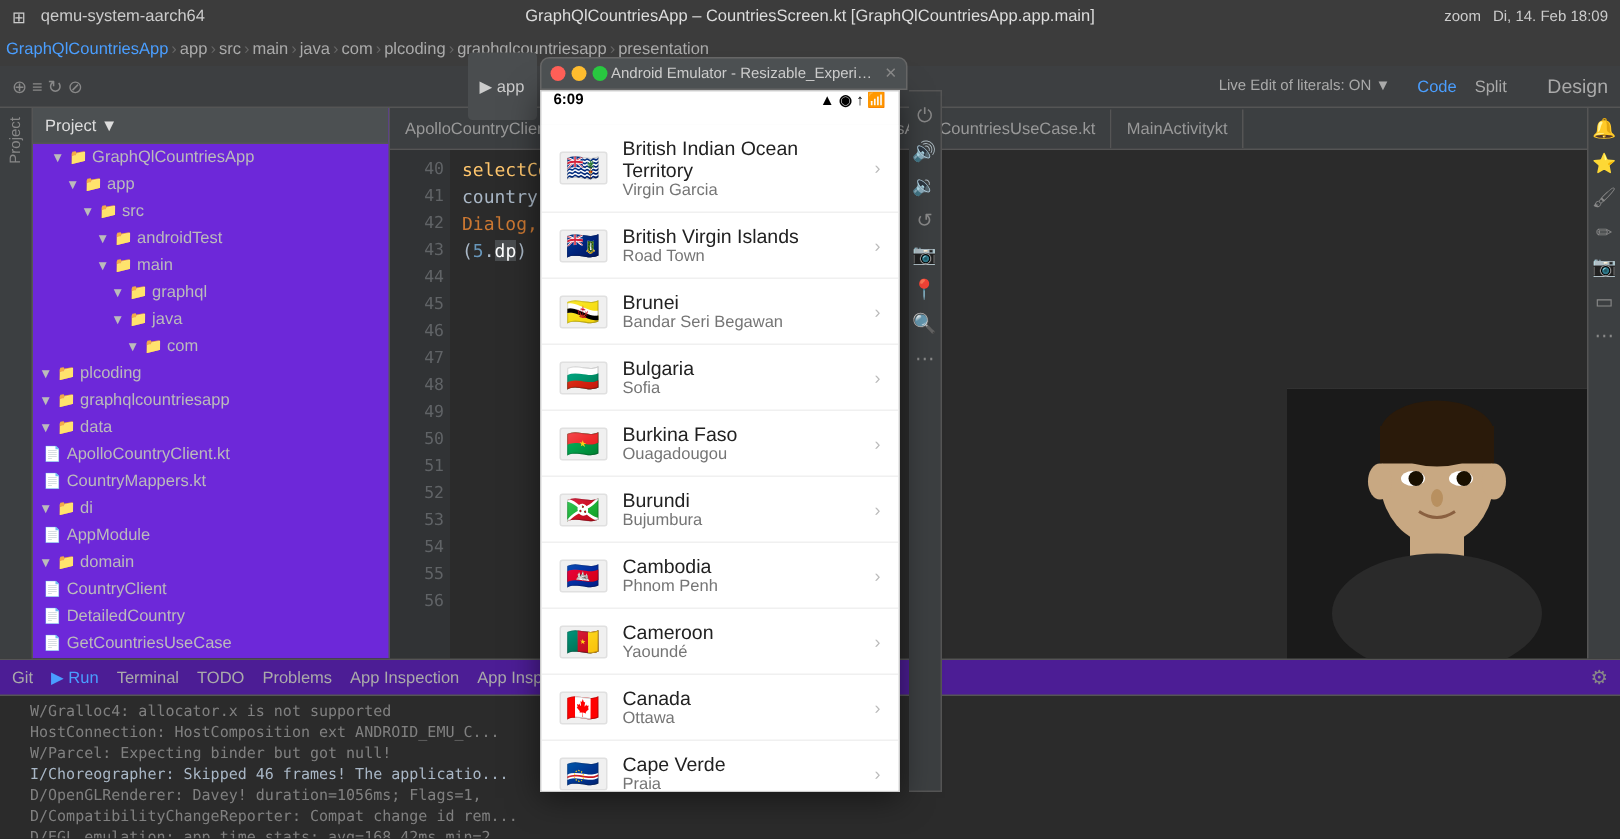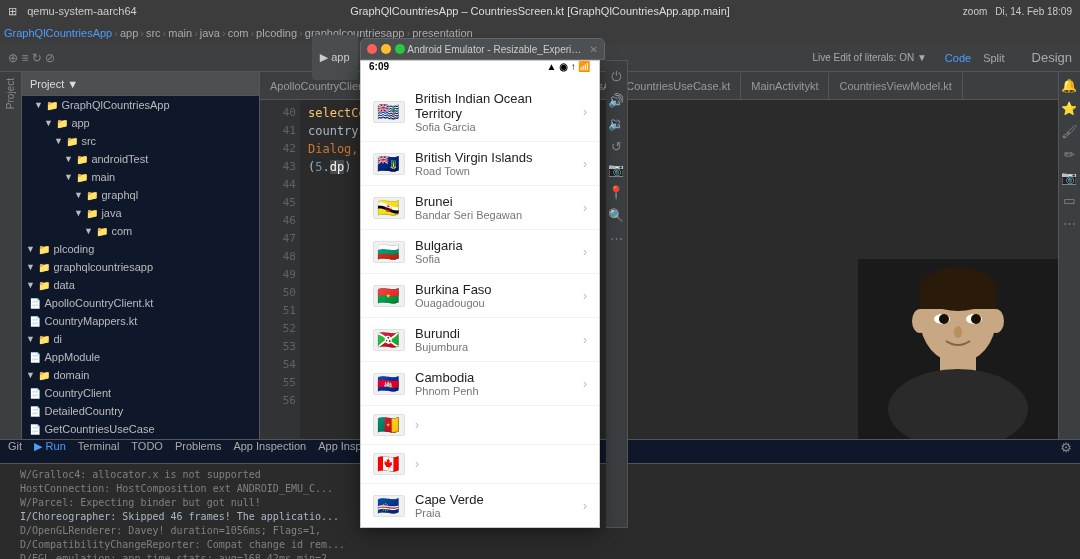--- a/index.html
+++ b/index.html
@@ -144,23 +144,23 @@
     
     .bottom-panel {
       position: absolute;
       bottom: 0; left: 0; right: 0;
       height: 120px;
       background: #2b2b2b;
       border-top: 1px solid #555;
     }
     .bottom-tabs {
       height: 24px;
-      background: #0f172a;
-      display: flex;
-      align-items: flex-start;
+      background: #4c1d95;
+      display: flex;
+      align-items: center;
       font-size: 11px;
       color: #aaa;
       padding: 0 8px;
       gap: 12px;
       border-bottom: 1px solid #555;
     }
     .bottom-tab { cursor: default; }
     .bottom-tab.active { color: #4a9eff; }
     .bottom-content {
       height: calc(100% - 24px);
@@ -290,21 +290,21 @@
       font-size: 10px;
       color: #888;
     }
 
     .project-panel {
       position: absolute;
       top: 72px;
       left: 22px;
       width: 238px;
       bottom: 120px;
-      background: #0f172a;
+      background: #6d28d9;
       border-right: 1px solid #555;
       overflow: hidden;
       font-size: 11px;
     }
 
     .editor-main {
       position: absolute;
       top: 72px;
       left: 260px;
       right: 22px;
@@ -484,21 +484,20 @@
     </div>
 </div>
 
 <div class="editor-main">
 
   <div class="editor-tabs" id="editor-tabs-container">
       <div class="editor-tab">ApolloCountryClient.kt</div>
       <div class="editor-tab active">CountriesScreen.kt</div>
       <div class="editor-tab">GraphQlCountriesApp-CountriesUseCase.kt</div>
       <div class="editor-tab">MainActivitykt</div>
-      <div class="editor-tab">CountriesViewModel.kt</div>
     </div>
 
   <div class="code-editor">
     <div class="line-numbers">
       <div>40</div>
         <div>41</div>
         <div>42</div>
         <div>43</div>
       <div>44</div>
         <div>45</div>
@@ -617,21 +616,21 @@
     <span>▲ ◉ ↑ 📶</span>
   </div>
 
   <div class="country-list" id="country-list-container">
   <div class="country-item">
     <div class="country-flag" style="display:flex;align-items:center;justify-content:center;font-size:18px;background:#f0f0f0;">
       <span>🇮🇴</span>
     </div>
     <div class="country-info">
       <div class="country-name">British Indian Ocean Territory</div>
-      <div class="country-capital">Sofia Garcia</div>
+      <div class="country-capital">Virgin Garcia</div>
     </div>
     <span class="country-arrow">›</span>
   </div>
       <div class="country-item">
     <div class="country-flag" style="display:flex;align-items:center;justify-content:center;font-size:18px;background:#f0f0f0;">
       <span>🇻🇬</span>
     </div>
     <div class="country-info">
       <div class="country-name">British Virgin Islands</div>
       <div class="country-capital">Road Town</div>
@@ -685,25 +684,33 @@
     <div class="country-info">
       <div class="country-name">Cambodia</div>
       <div class="country-capital">Phnom Penh</div>
     </div>
     <span class="country-arrow">›</span>
   </div>
       <div class="country-item">
     <div class="country-flag" style="display:flex;align-items:center;justify-content:center;font-size:18px;background:#f0f0f0;">
       <span>🇨🇲</span>
     </div>
+    <div class="country-info">
+      <div class="country-name">Cameroon</div>
+      <div class="country-capital">Yaoundé</div>
+    </div>
     <span class="country-arrow">›</span>
   </div>
       <div class="country-item">
     <div class="country-flag" style="display:flex;align-items:center;justify-content:center;font-size:18px;background:#f0f0f0;">
       <span>🇨🇦</span>
+    </div>
+    <div class="country-info">
+      <div class="country-name">Canada</div>
+      <div class="country-capital">Ottawa</div>
     </div>
     <span class="country-arrow">›</span>
   </div>
       <div class="country-item">
     <div class="country-flag" style="display:flex;align-items:center;justify-content:center;font-size:18px;background:#f0f0f0;">
       <span>🇨🇻</span>
     </div>
     <div class="country-info">
       <div class="country-name">Cape Verde</div>
       <div class="country-capital">Praia</div>

